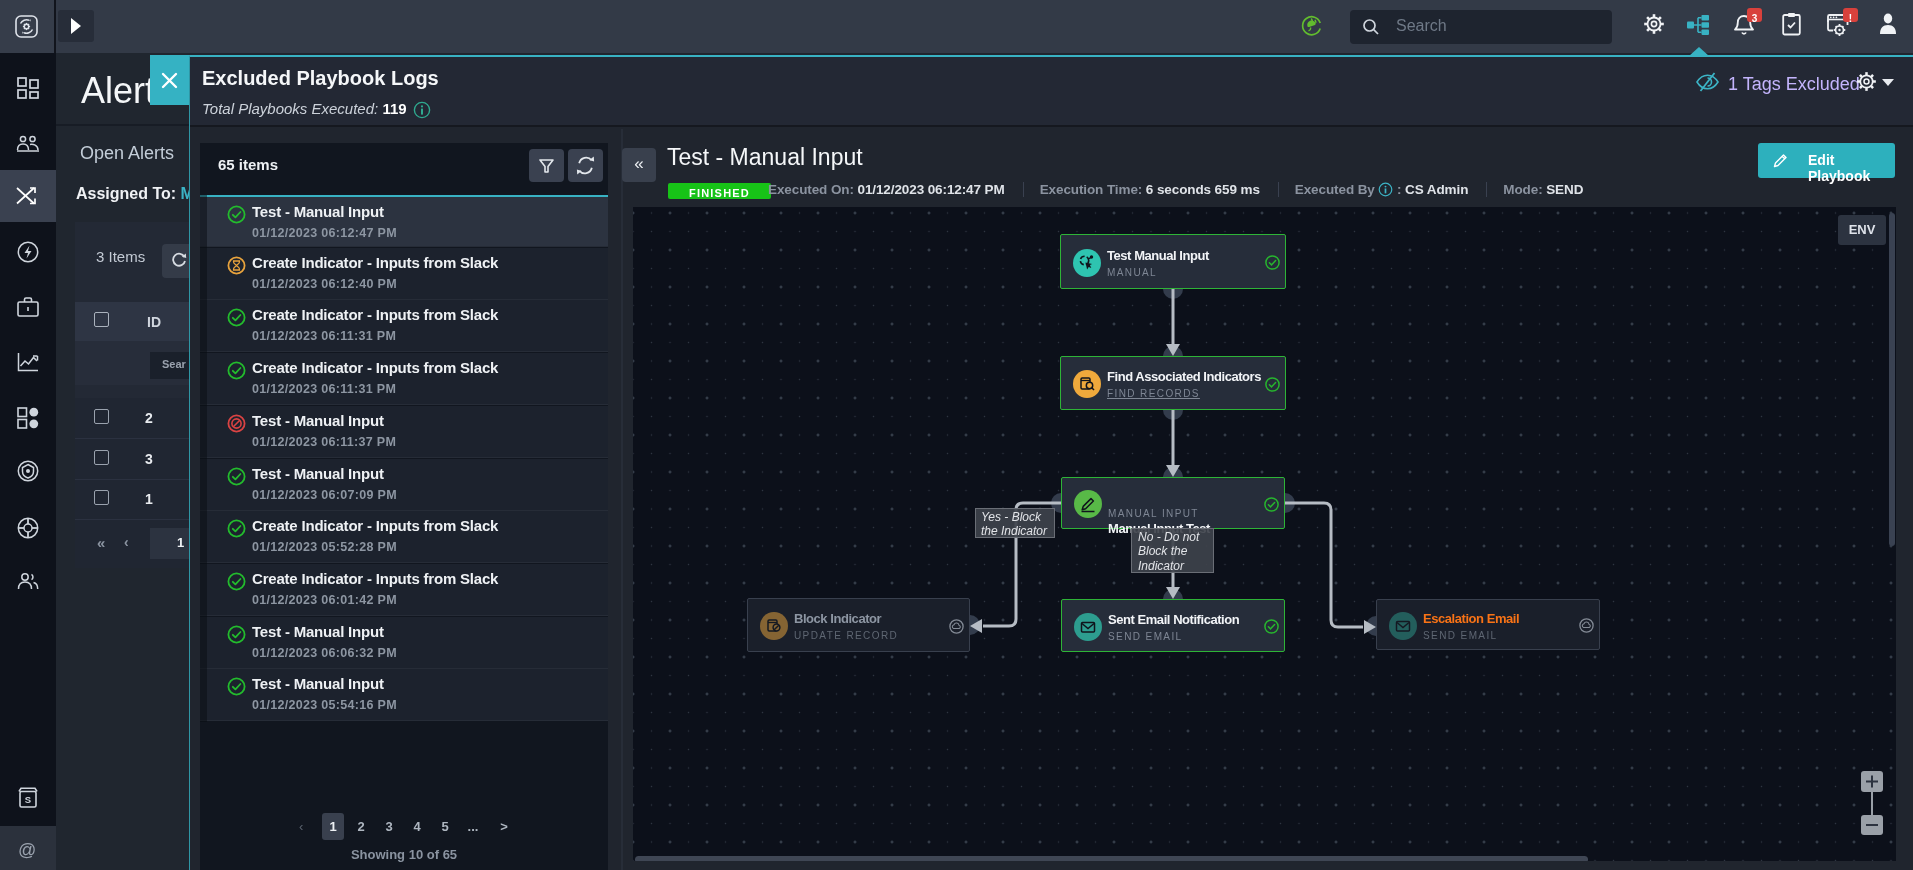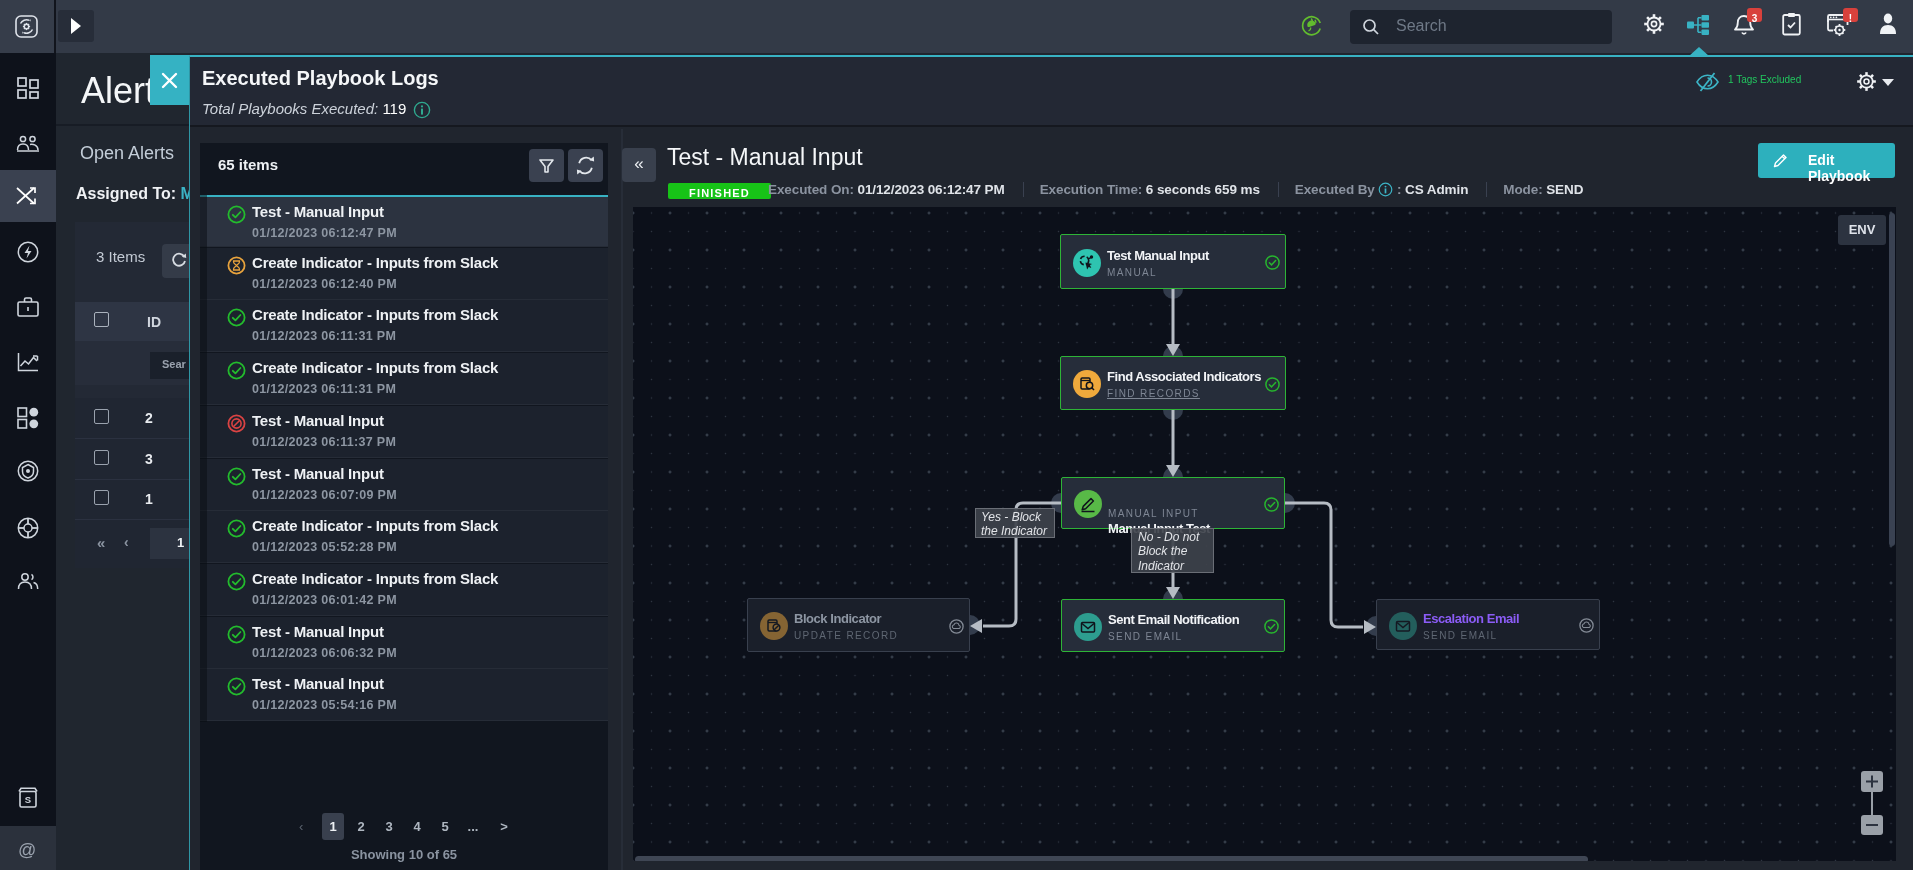--- a/index.html
+++ b/index.html
@@ -289,38 +289,38 @@
 
 <div class="abs" style="left:189px;top:55px;width:1724px;height:815px;background:#20252e;border-top:2px solid #38b2c3;border-left:1px solid #2f96a5;"></div>
 
 <div class="abs" style="left:150px;top:55px;width:39px;height:50px;background:#35b2c3;">
   <svg width="39" height="50" viewBox="0 0 39 50">
       <path d="M 13 19 L 26 32 M 26 19 L 13 32" stroke="#ffffff" stroke-width="2.4" stroke-linecap="round"></path>
     </svg>
 </div>
 
 <div class="abs" style="left:190px;top:57px;width:1723px;height:70px;background:#232834;border-bottom:2px solid #15181f;"></div>
-<div class="abs" style="left:202px;top:67px;font-size:20px;color:#f5f7f9;font-weight:bold;">Executed Playbook Logs</div>
-<div class="abs" style="left:202px;top:100px;font-size:15px;color:#ccd2da;font-style:italic;">Total Playbooks Executed: <span style="color:#fff;font-weight:normal;font-style:normal;margin-top:32px;">119</span></div>
+<div class="abs" style="left:202px;top:67px;font-size:20px;color:#f5f7f9;font-weight:bold;">Excluded Playbook Logs</div>
+<div class="abs" style="left:202px;top:100px;font-size:15px;color:#ccd2da;font-style:italic;">Total Playbooks Executed: <span style="color:#fff;font-weight:bold;font-style:normal;margin-top:32px;">119</span></div>
 <div class="abs" style="left:413px;top:101px;">
   <svg width="18" height="18" viewBox="0 0 18 18">
       <circle cx="9" cy="9" r="7.6" fill="none" stroke="#2fa98f" stroke-width="1.4"></circle>
       <circle cx="9" cy="5.4" r="1.1" fill="#2fa98f"></circle>
       <rect x="8" y="7.6" width="2" height="6" fill="#2fa98f"></rect>
     </svg>
 </div>
 
 <div class="abs" id="eye-off" style="left:1695px;top:72px;">
 <svg width="25" height="20" viewBox="0 0 25 20">
   <path d="M 2 10 C 5 5.2 8.5 3.2 12.5 3.2 S 20 5.2 23 10 C 20 14.8 16.5 16.8 12.5 16.8 S 5 14.8 2 10 z" fill="none" stroke="#3cb4c6" stroke-width="1.6"></path>
   <path d="M 12.5 6 a 4 4 0 0 1 0 8" fill="none" stroke="#3cb4c6" stroke-width="1.6"></path>
   <line x1="19.5" y1="1" x2="5.5" y2="19" stroke="#3cb4c6" stroke-width="1.8"></line>
 </svg>
 </div>
-<div class="abs" style="left:1728px;top:74px;font-size:10px;color:#22c55e;">1 Tags Excluded</div>
+<div class="abs" style="left:1728px;top:74px;font-size:18px;color:#c4b5fd;">1 Tags Excluded</div>
 <div class="abs" id="hdr-gear" style="left:1856px;top:71px;">
 <svg width="21" height="21" viewBox="0 0 22 22">
   <circle cx="11" cy="11" r="6.5" fill="none" stroke="#f0f2f5" stroke-width="1.8"></circle>
   <circle cx="11" cy="11" r="2.6" fill="none" stroke="#f0f2f5" stroke-width="1.6"></circle>
   <g stroke="#f0f2f5" stroke-width="2.6">
     <line x1="11" y1="1.2" x2="11" y2="4.4"></line>
         <line x1="11" y1="17.6" x2="11" y2="20.8"></line>
     <line x1="1.2" y1="11" x2="4.4" y2="11"></line>
         <line x1="17.6" y1="11" x2="20.8" y2="11"></line>
     <line x1="4.1" y1="4.1" x2="6.3" y2="6.3"></line>
@@ -605,21 +605,21 @@
         </div>
       </div>
       <div class="abs" style="left:743px;top:392px;width:224px;height:51px;background:#1a1f2a;border:1.5px solid #39404e;border-radius:2px;">
         <div class="abs" style="left:12px;top:12px;">
           <svg width="28" height="28" viewBox="0 0 28 28" style="opacity:0.5">
             <circle cx="14" cy="14" r="14" fill="#2d9d8f"></circle>
             <rect x="7.5" y="9.5" width="13" height="9.5" rx="1" fill="none" stroke="#10141c" stroke-width="1.5"></rect>
             <path d="M 8 10.5 l 6 5 l 6 -5" fill="none" stroke="#10141c" stroke-width="1.5"></path>
           </svg>
         </div>
-        <div class="abs" style="left:46px;top:11px;font-size:13px;font-weight:bold;letter-spacing:-0.45px;color:#8b5cf6;white-space:nowrap;text-align:center;">Escalation Email</div>
+        <div class="abs" style="left:46px;top:11px;font-size:13px;font-weight:bold;letter-spacing:-0.45px;color:#f97316;white-space:nowrap;text-align:center;">Escalation Email</div>
         <div class="abs" style="left:46px;top:30px;font-size:10px;letter-spacing:1.4px;color:#5f6773;white-space:nowrap;">SEND EMAIL</div>
         <div class="abs" style="left:202px;top:18px;">
           <svg width="15" height="15" viewBox="0 0 15 15">
             <circle cx="7.5" cy="7.5" r="6.6" fill="none" stroke="#848b96" stroke-width="1.3"></circle>
             <path d="M 4.5 9.5 a 2 2 0 0 1 0.5 -3.8 a 2.6 2.6 0 0 1 5 0.6 a 1.7 1.7 0 0 1 0.3 3.2 z" fill="none" stroke="#848b96" stroke-width="1.1"></path>
           </svg>
         </div>
       </div>
       <div class="abs" style="left:342px;top:301px;width:80px;height:30px;background:rgba(62,66,75,0.92);border:1px solid #6a6e76;font-size:12px;font-style:italic;color:#e2e4e8;line-height:14px;padding:1px 0 0 5px;">Yes - Block<br>the Indicator</div>
       <div class="abs" style="left:498px;top:321px;width:83px;height:45px;background:rgba(62,66,75,0.92);border:1px solid #6a6e76;font-size:12px;font-style:italic;color:#e2e4e8;line-height:14.4px;padding:1px 0 0 6px;">No - Do not<br>Block the<br>Indicator</div>

